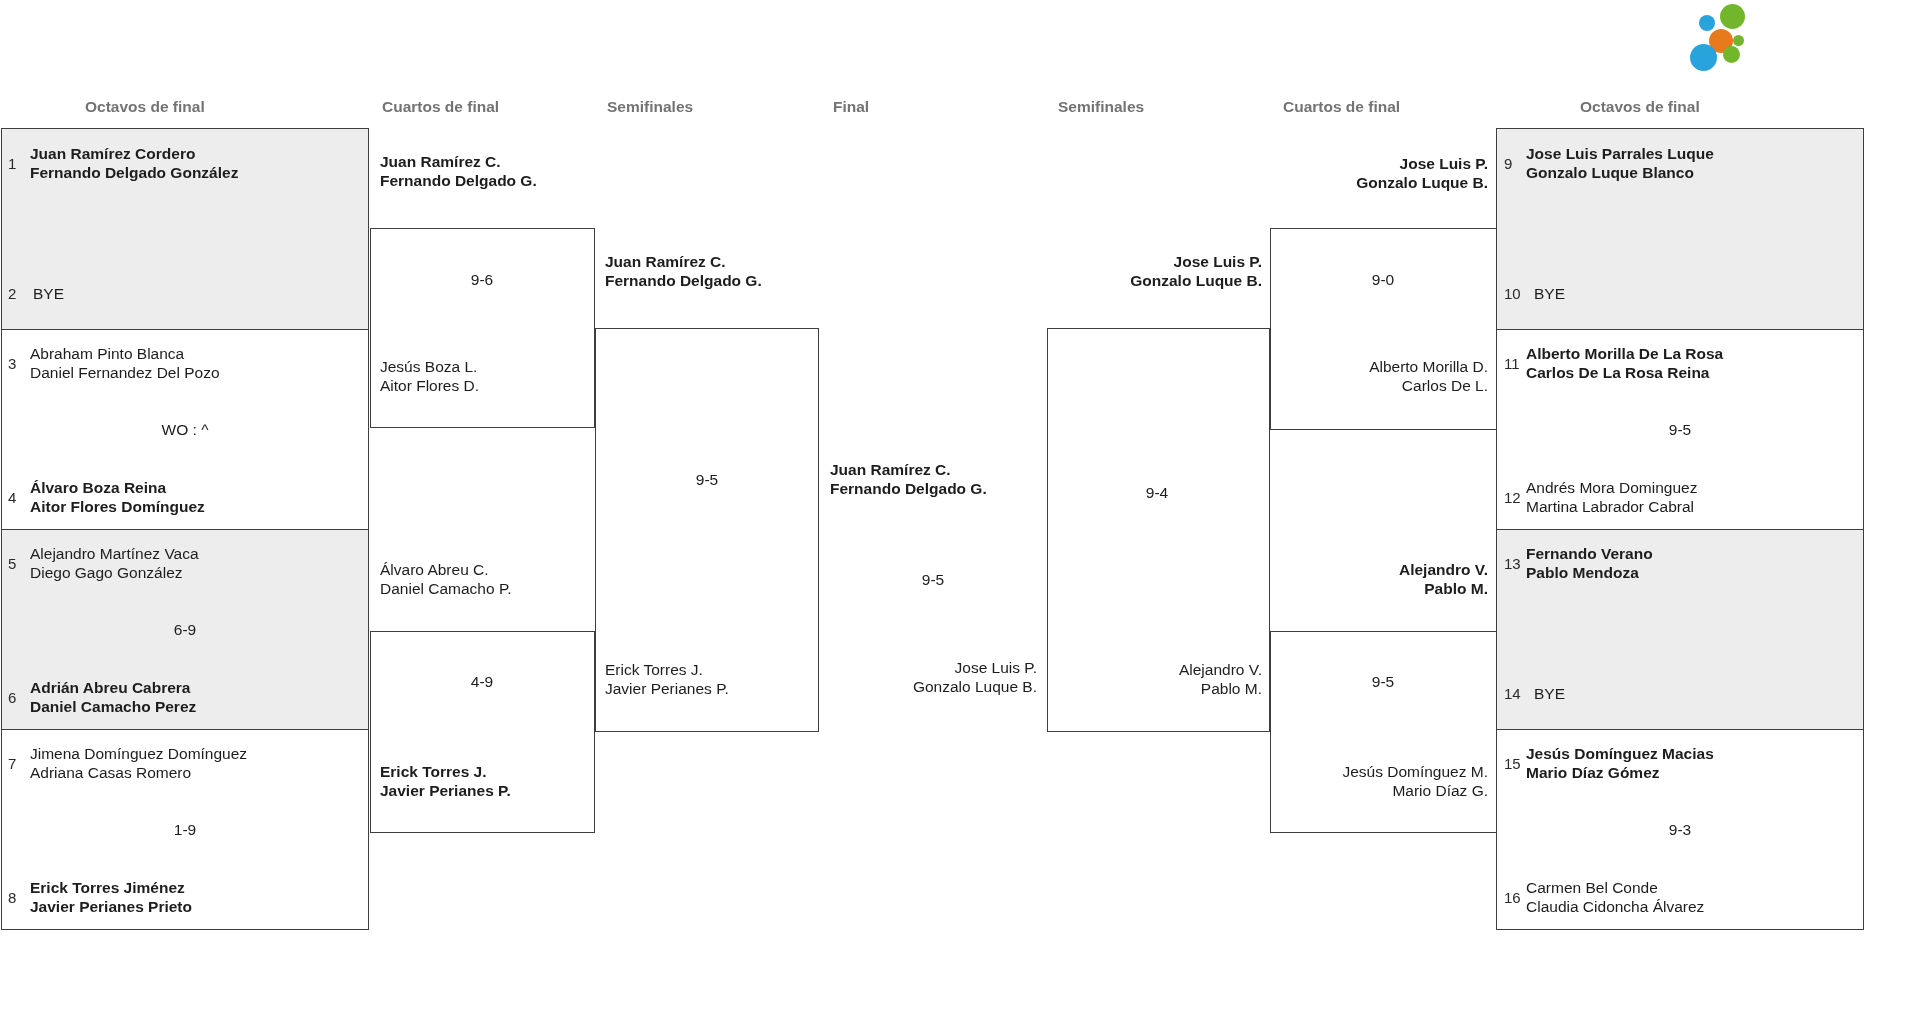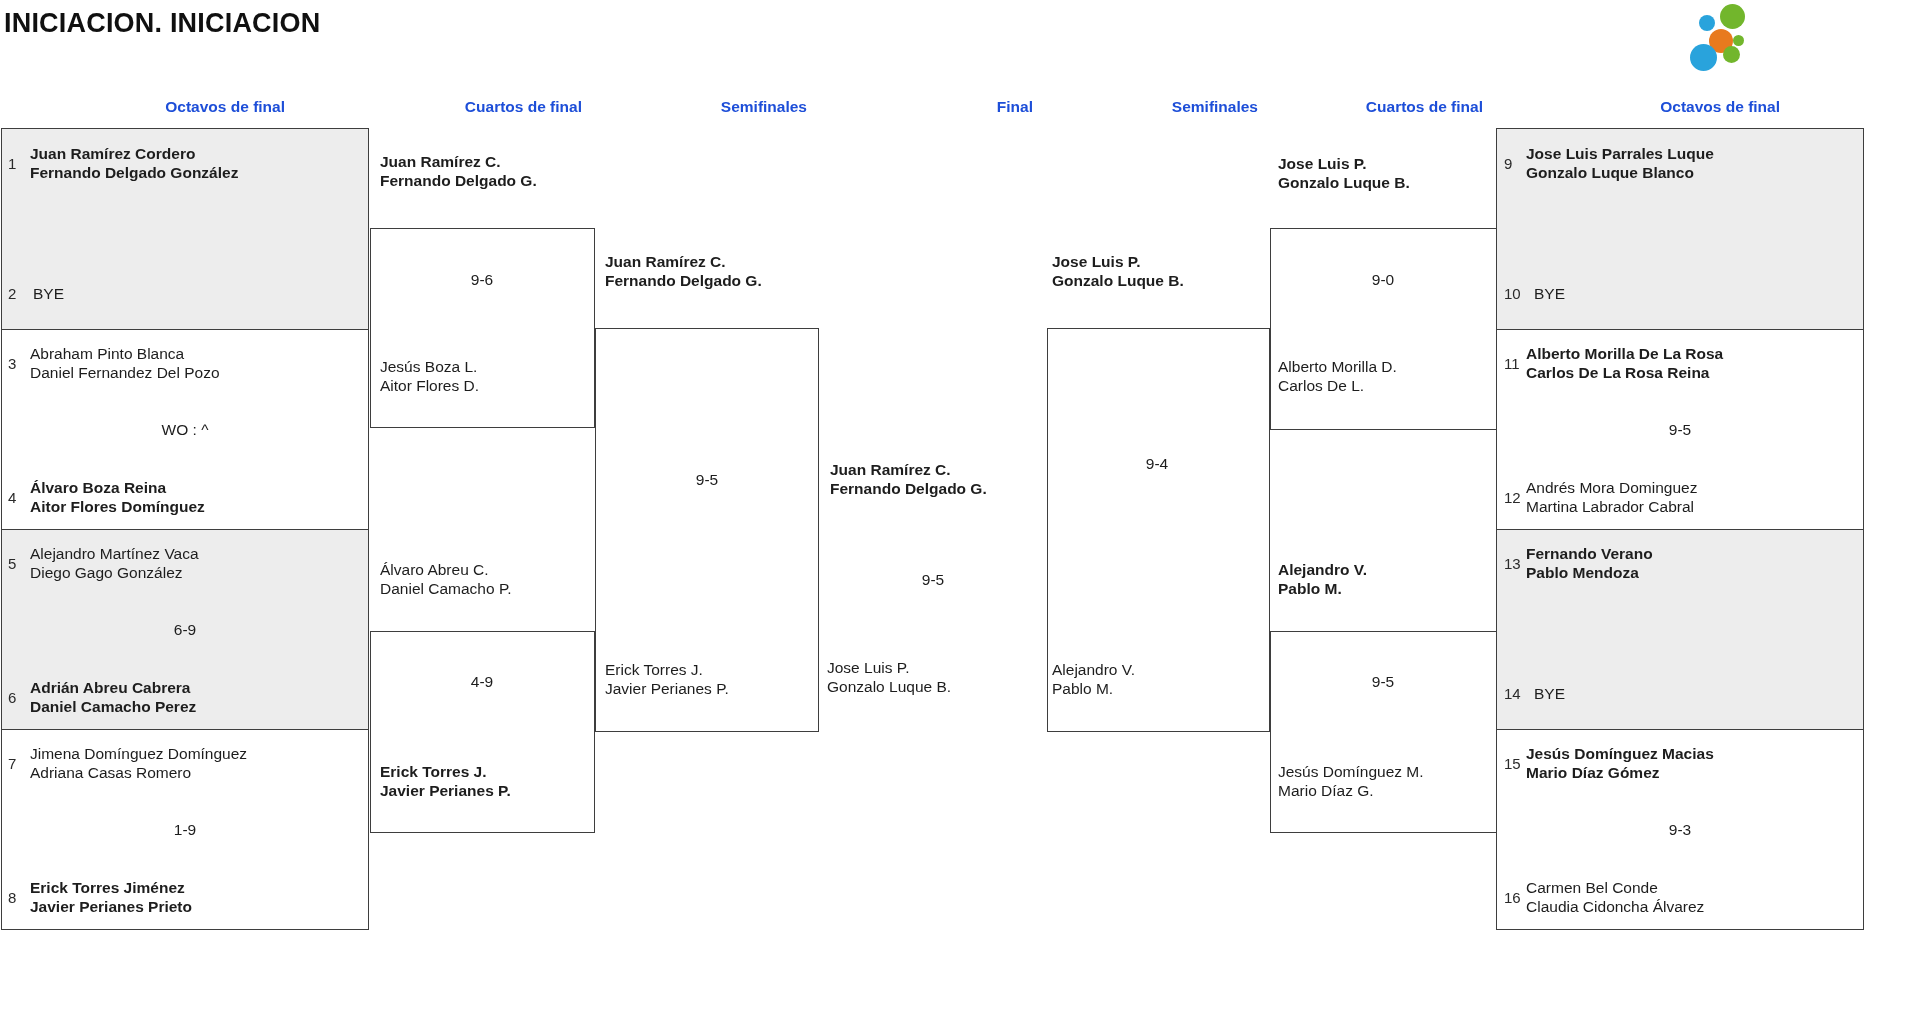--- a/index.html
+++ b/index.html
@@ -7,43 +7,42 @@
        font-family:"Liberation Sans",sans-serif;color:#1d1d1d;}
   
   .title{position:absolute;left:4px;top:6px;font-size:27px;font-weight:700;
          line-height:34px;color:#101010;letter-spacing:.2px;white-space:nowrap;}
   
   .logo{position:absolute;left:1686px;top:0;width:232px;height:80px;cursor:pointer;}
   .dot{position:absolute;border-radius:50%;}
   .logo-text{position:absolute;left:64px;top:6px;font-size:56px;font-weight:800;
              letter-spacing:-3px;color:#72b62c;line-height:60px;}
   
-  .col-header{position:absolute;top:98px;width:200px;text-align:right;
-              font-size:15.5px;font-weight:700;color:#1d4ed8;white-space:nowrap;}
+  .col-header{position:absolute;top:98px;width:200px;text-align:left;
+              font-size:15.5px;font-weight:700;color:#737373;white-space:nowrap;}
   
   .box{position:absolute;border:1px solid #3e3e3e;box-sizing:content-box;background:transparent;}
   .oct-col{position:absolute;border:1px solid #3e3e3e;width:366px;height:800px;top:128px;background:#fff;}
   .oct-row{position:absolute;left:0;right:0;height:200px;box-sizing:border-box;}
   .oct-row.line{border-top:1px solid #3e3e3e;}
   .oct-row.grey{background:#ededed;}
   
   .team{position:absolute;font-size:15.5px;line-height:19px;color:#1d1d1d;white-space:nowrap;}
   .team.b{font-weight:700;}
-  .team.ra{text-align:left;width:210px;}
+  .team.ra{text-align:right;width:210px;}
   .score{position:absolute;width:200px;text-align:center;font-size:15.5px;
          line-height:19px;color:#1d1d1d;white-space:nowrap;}
   .seed{position:absolute;width:26px;font-size:15px;color:#2a2a2a;
         display:flex;align-items:center;line-height:19px;}
   .bye{position:absolute;font-size:15.5px;line-height:19px;color:#1d1d1d;}
 </style>
 </head>
 <body>
 
 <div class="title">
-  <div>INICIACION. INICIACION</div>
 </div>
 
 <div class="logo">
   <span class="dot" style="left:13px;top:15px;width:16px;height:16px;background:#29a3dc;"></span>
   <span class="dot" style="left:34px;top:4px;width:25px;height:25px;background:#72b62c;"></span>
   <span class="dot" style="left:23px;top:29px;width:24px;height:24px;background:#e87a1e;"></span>
   <span class="dot" style="left:47px;top:35px;width:11px;height:11px;background:#72b62c;"></span>
   <span class="dot" style="left:4px;top:44px;width:27px;height:27px;background:#29a3dc;"></span>
   <span class="dot" style="left:37px;top:46px;width:17px;height:17px;background:#72b62c;"></span>
 </div>
@@ -197,21 +196,21 @@
 <div class="score" style="left:833px;top:570px">9-5</div>
 <div class="team ra" style="left:827px;top:658px">
   <div>Jose Luis P.</div>
   <div>Gonzalo Luque B.</div>
 </div>
 
 <div class="team b ra" style="left:1052px;top:252px">
   <div>Jose Luis P.</div>
   <div>Gonzalo Luque B.</div>
 </div>
-<div class="score" style="left:1057px;top:454px">9-4</div>
+<div class="score" style="left:1057px;top:483px">9-4</div>
 <div class="team ra" style="left:1052px;top:660px">
   <div>Alejandro V.</div>
   <div>Pablo M.</div>
 </div>
 
 <div class="team b ra" style="left:1278px;top:154px">
   <div>Jose Luis P.</div>
   <div>Gonzalo Luque B.</div>
 </div>
 <div class="score" style="left:1283px;top:270px">9-0</div>

